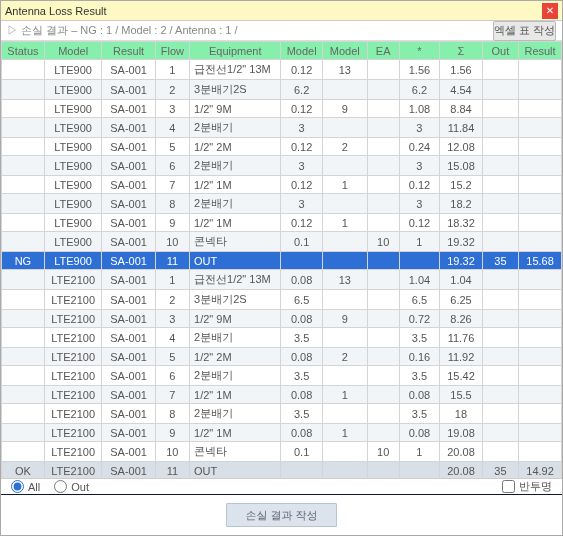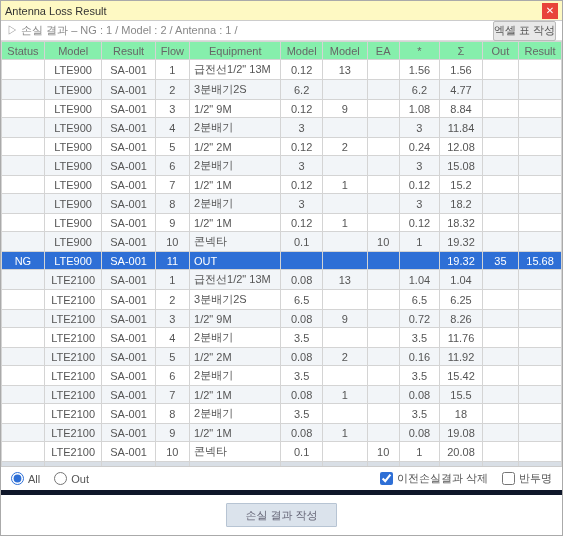--- a/index.html
+++ b/index.html
@@ -12,21 +12,21 @@
 .excel-btn{height:20px;padding:0 0;background:#e8e8e8;border:1px solid #bbb;border-radius:2px;color:#555;cursor:pointer}
 .grid-wrap{flex:1;overflow:auto;border-bottom:1px solid #ccc}
 table{border-collapse:collapse;width:100%}
 th,td{border:1px solid #d4d4d4;padding:2px 4px;height:18px;white-space:nowrap;color:#555;text-align:center}
 th{background:#86efac;color:#666;font-weight:normal}
 tbody tr:nth-child(even) td{background:#f2f5f8}
 tbody tr:nth-child(odd) td{background:#fff}
 tbody tr.sel td{background:#2e6fd6 !important;color:#fff}
 tbody tr.ok td{background:#d9dfe6 !important;color:#555}
 td.l{text-align:left}
-.footer1{height:28px;display:flex;align-items:center;padding:0 10px;gap:14px;border-bottom:5px solid #0f172a}
+.footer1{height:16px;display:flex;align-items:center;padding:0 10px;gap:14px;border-bottom:1px solid #0f172a}
 .footer1 .spacer{flex:1}
 .footer1 label{color:#555;display:flex;align-items:center;gap:4px}
 .footer2{height:40px;display:flex;align-items:center;justify-content:center;}
 .btn{height:24px;padding:0 18px;background:#dbe3ec;border:1px solid #b7c4d3;color:#667;cursor:pointer;border-radius:1px}
 input[type=radio],input[type=checkbox]{accent-color:#2e6fd6}
 .c-status{width:36px}.c-model{width:54px}.c-ant{width:50px}.c-flow{width:32px}.c-eq{width:80px}.c-loss{width:38px}.c-len{width:42px}.c-ea{width:30px}.c-star{width:38px}.c-sig{width:40px}.c-out{width:34px}.c-res{width:40px}
 </style>
 </head>
 <body>
 
@@ -76,21 +76,21 @@
         <tr>
           <td class="c-status"></td>
           <td class="c-model">LTE900</td>
           <td class="c-ant">SA-001</td>
           <td class="c-flow">2</td>
           <td class="c-eq l">3분배기2S</td>
           <td class="c-loss">6.2</td>
           <td class="c-len"></td>
           <td class="c-ea"></td>
           <td class="c-star">6.2</td>
-          <td class="c-sig">4.77</td>
+          <td class="c-sig">4.54</td>
           <td class="c-out"></td>
           <td class="c-res"></td>
         </tr>
         <tr>
           <td class="c-status"></td>
           <td class="c-model">LTE900</td>
           <td class="c-ant">SA-001</td>
           <td class="c-flow">3</td>
           <td class="c-eq l">1/2" 9M</td>
           <td class="c-loss">0.12</td>
@@ -375,24 +375,20 @@
   <label>
     <input type="radio" name="f" checked="" style="">
     <span>All</span>
   </label>
   <label>
     <input type="radio" name="f" style="">
     <span>Out</span>
   </label>
   <span class="spacer"></span>
   <label>
-    <input type="checkbox" checked="" style="">
-    <span>이전손실결과 삭제</span>
-  </label>
-  <label>
     <input type="checkbox" style="">
     <span>반투명</span>
   </label>
 </div>
 
 <div class="footer2">
   <button class="btn">손실 결과 작성</button>
 </div>
 
 </body></html>

